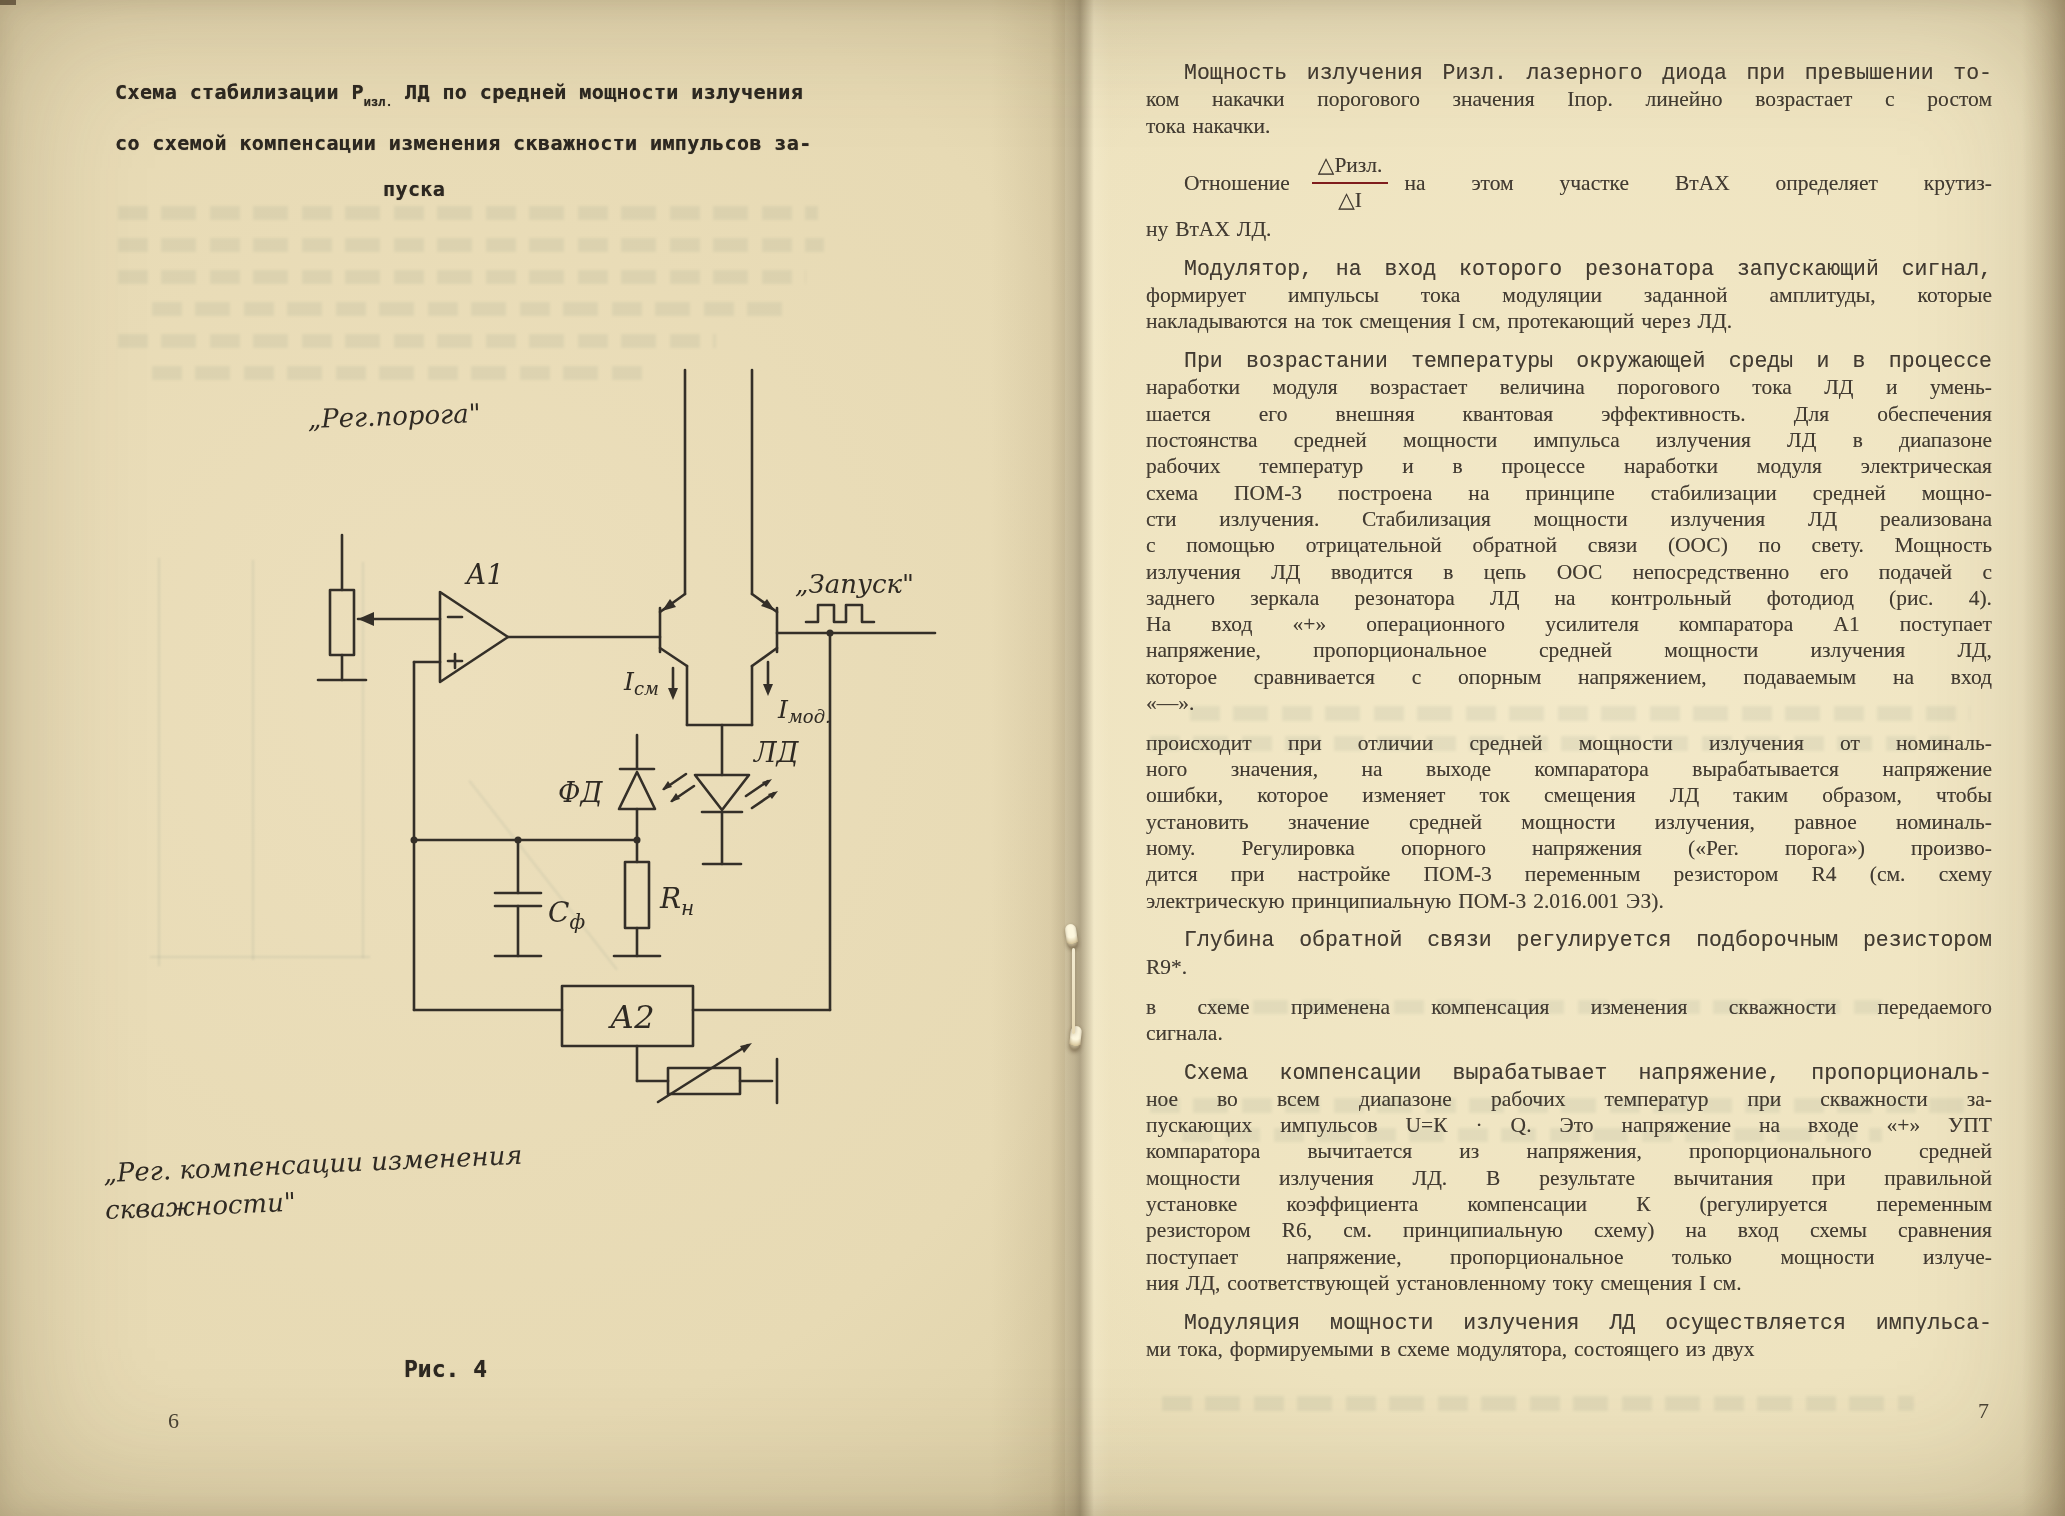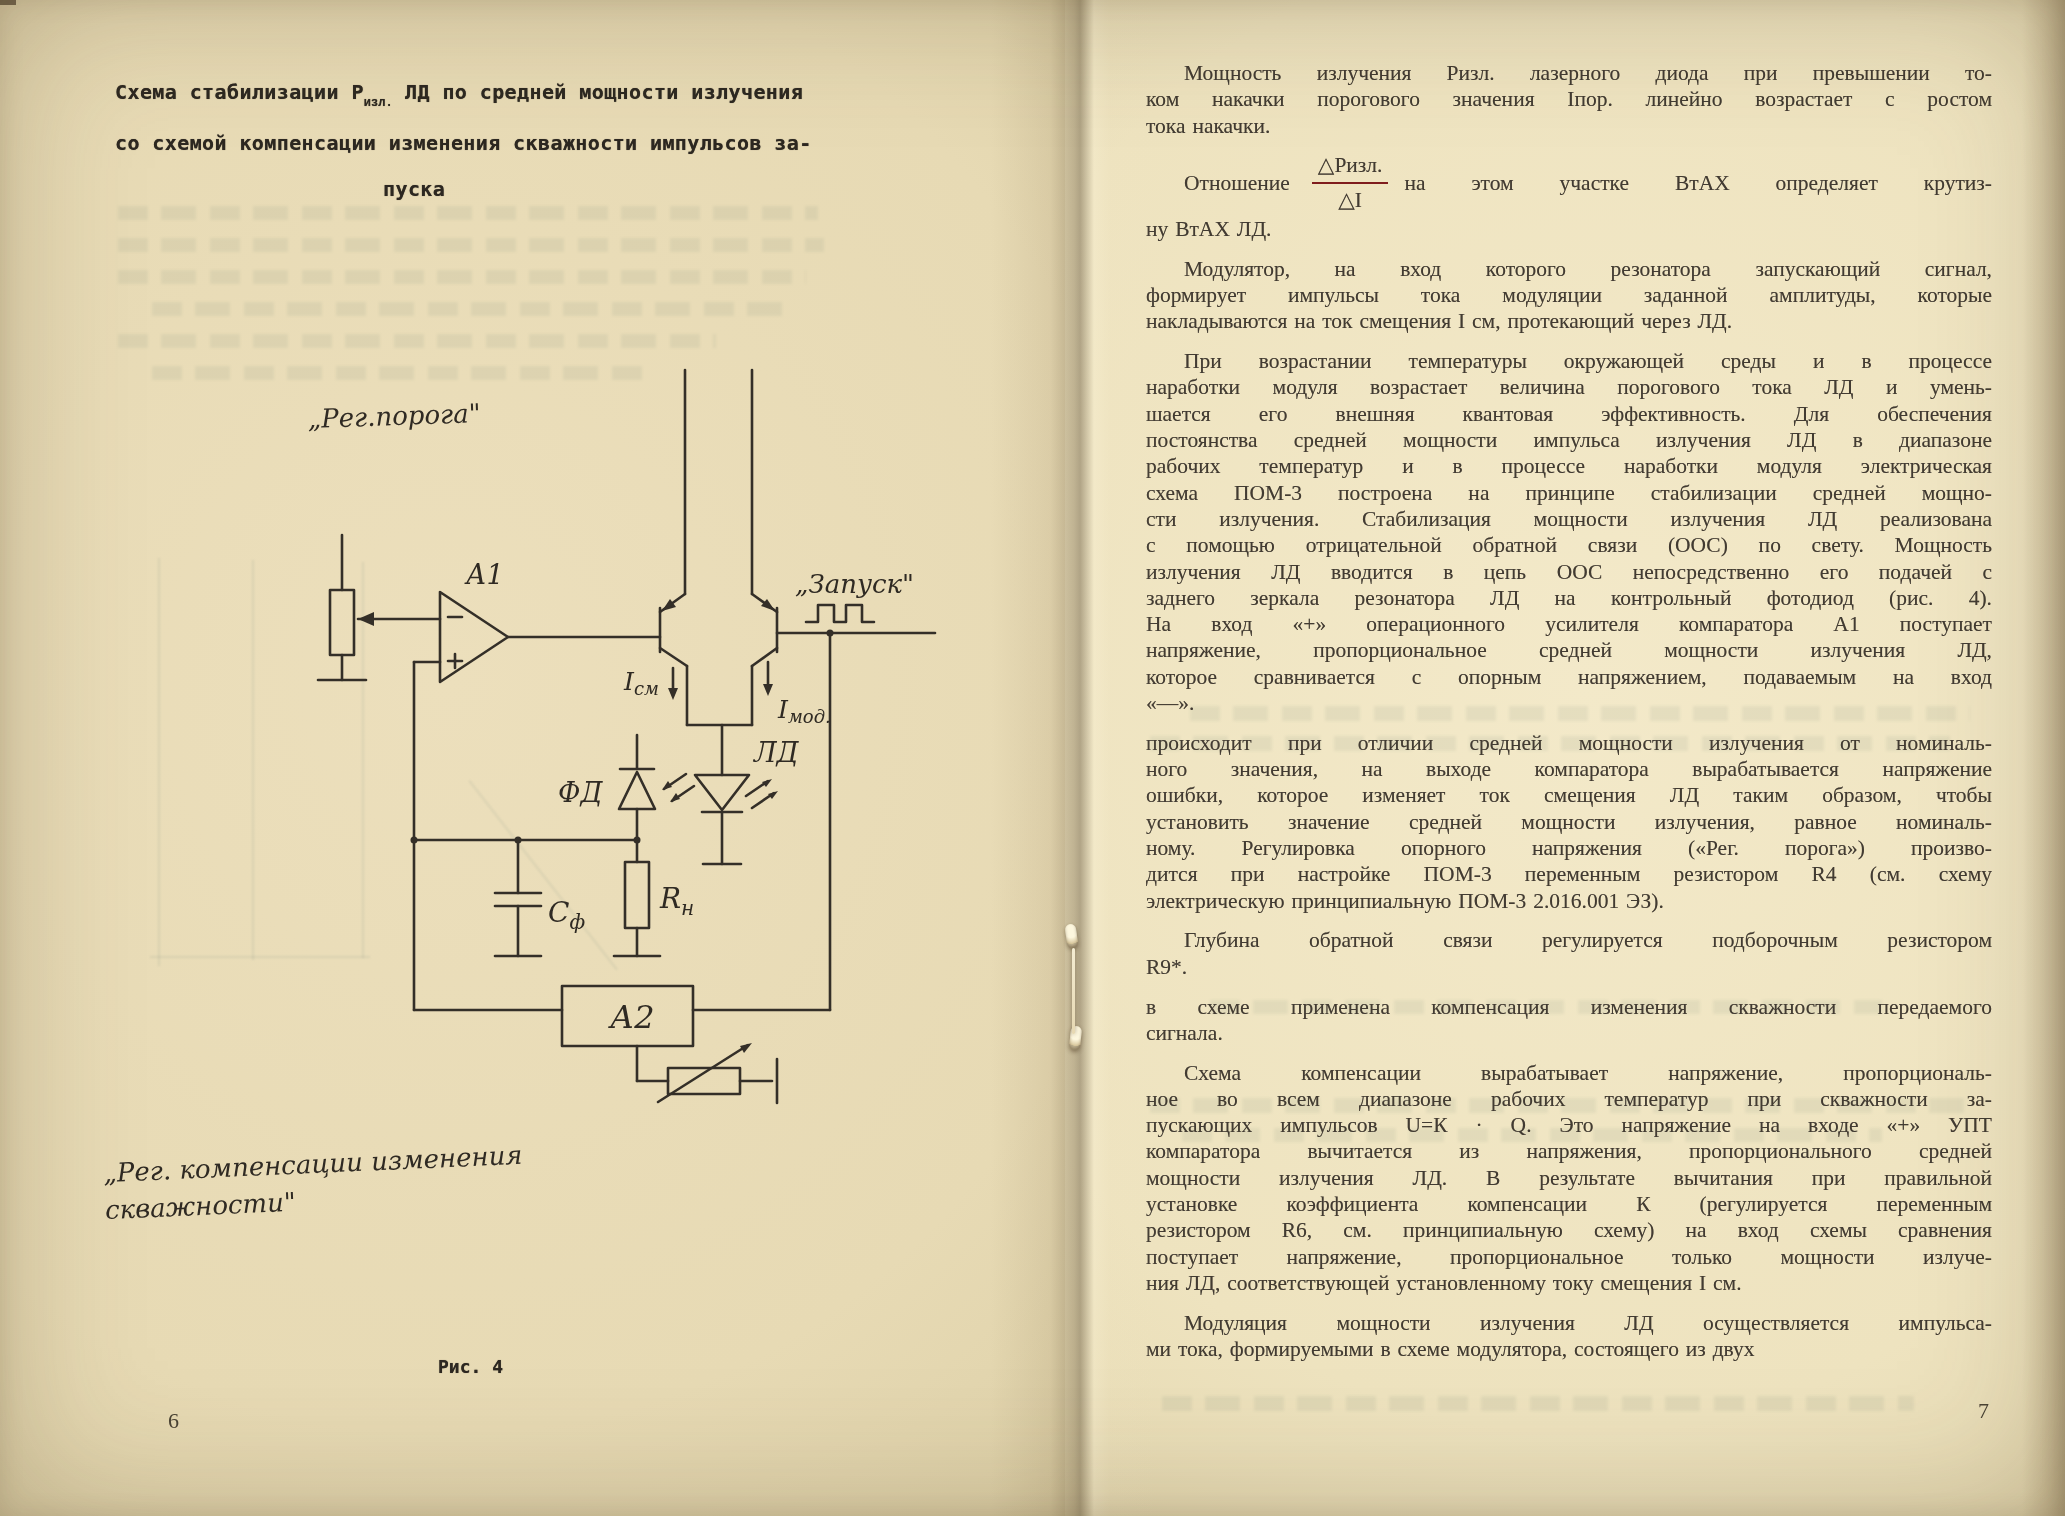--- a/index.html
+++ b/index.html
@@ -27,38 +27,38 @@
   #thread{position:absolute;left:1072px;top:948px;width:3px;height:86px;background:
     linear-gradient(#f4ecd2,#e6d8b2);box-shadow:0 0 4px rgba(60,40,15,.4);border-radius:2px;}
   
   .typewriter{font-family:"DejaVu Sans Mono", monospace;font-weight:bold;color:#2d2821;
     text-shadow:0 0 0.7px rgba(45,40,33,.8);}
   #title-block{position:absolute;left:115px;top:80px;width:700px;font-size:20px;letter-spacing:.4px;}
   #title-line1{position:absolute;left:0;top:0;white-space:nowrap;}
   #title-line1 .subsc{font-size:12px;vertical-align:-7px;letter-spacing:0;font-family:Liberation Mono, monospace;}
   #title-line2{position:absolute;left:0;top:51px;white-space:nowrap;}
   #title-line3{position:absolute;left:268px;top:97px;white-space:nowrap;}
-  #fig-caption{position:absolute;left:438px;top:1356px;font-size:18px;}
+  #fig-caption{position:absolute;left:404px;top:1356px;font-size:23px;}
   .pageno{position:absolute;font-size:22px;color:#4a4335;}
   #page-no-6{left:168px;top:1408px;}
   #page-no-7{left:1978px;top:1398px;}
   
   .hand{font-family:"DejaVu Serif", serif;font-style:italic;color:#2f2a23;white-space:nowrap;}
   #comp-label{position:absolute;left:104px;top:1146px;font-size:26px;transform:rotate(-2.5deg);line-height:37px;}
   
   .ghost-row{position:absolute;opacity:.10;color:#6f8472;filter:blur(1.6px);pointer-events:none;
     background:repeating-linear-gradient(90deg, currentColor 0 30px, transparent 30px 43px, currentColor 43px 78px, transparent 78px 92px);}
   .ghost-line{position:absolute;background:#76877b;opacity:.14;filter:blur(1px);pointer-events:none;}
   
   #right-page-text{position:absolute;left:1146px;top:60px;width:846px;font-size:21.5px;
     line-height:26.3px;color:#423b32;text-shadow:0 0 .5px rgba(66,59,50,.45);word-spacing:1.5px;}
   .para{margin:0 0 13.5px 0;}
   .pline{text-align:justify;text-align-last:justify;}
   .pline.final{text-align-last:left;}
-  .pline.first{text-indent:38px;}
+  .pline.first{text-indent:38px;font-family:Liberation Mono, monospace;}
   .frac-row{display:flex;align-items:center;padding-left:38px;margin:5px 0 3px;}
   .frac{display:inline-flex;flex-direction:column;align-items:center;margin:0 16px 0 22px;}
   .frac .num{border-bottom:2px solid #7f1d1d;padding:0 6px 3px;font-family:Liberation Serif, serif;}
   .frac .den{padding-top:3px;}
   .frac-after{flex:1;text-align:justify;text-align-last:justify;}
   
   #circuit{position:absolute;left:150px;top:350px;}
   #circuit path, #circuit line, #circuit polyline, #circuit rect, #circuit polygon.tri{
     stroke:#342f28;fill:none;stroke-width:2.6;stroke-linecap:round;stroke-linejoin:round;}
   #circuit polygon.head{fill:#342f28;stroke:none;}

